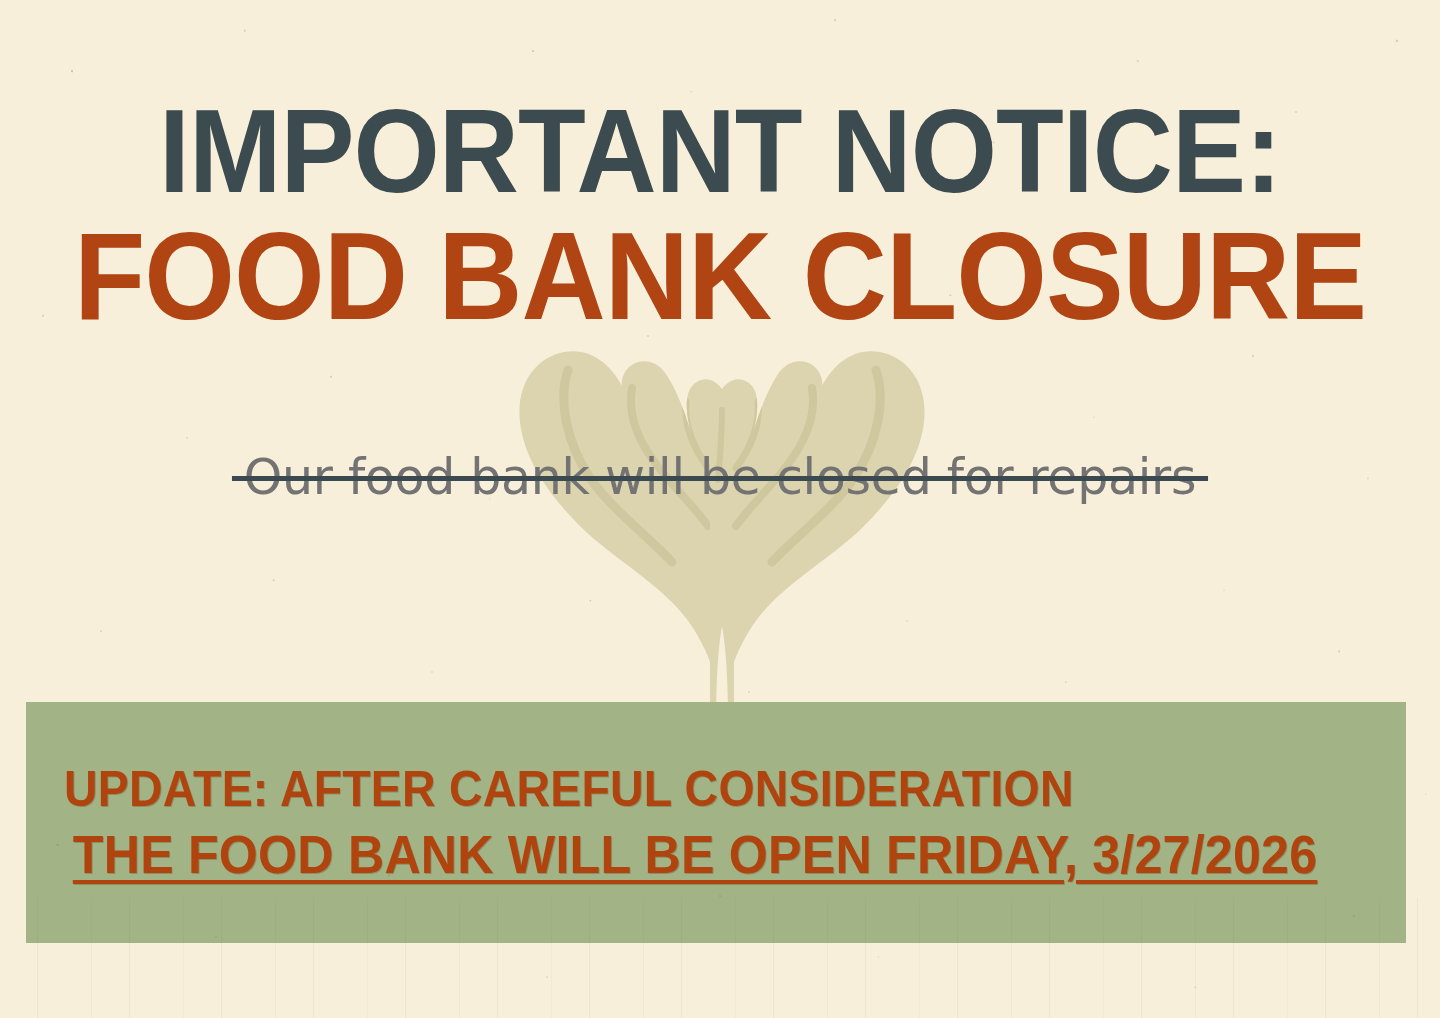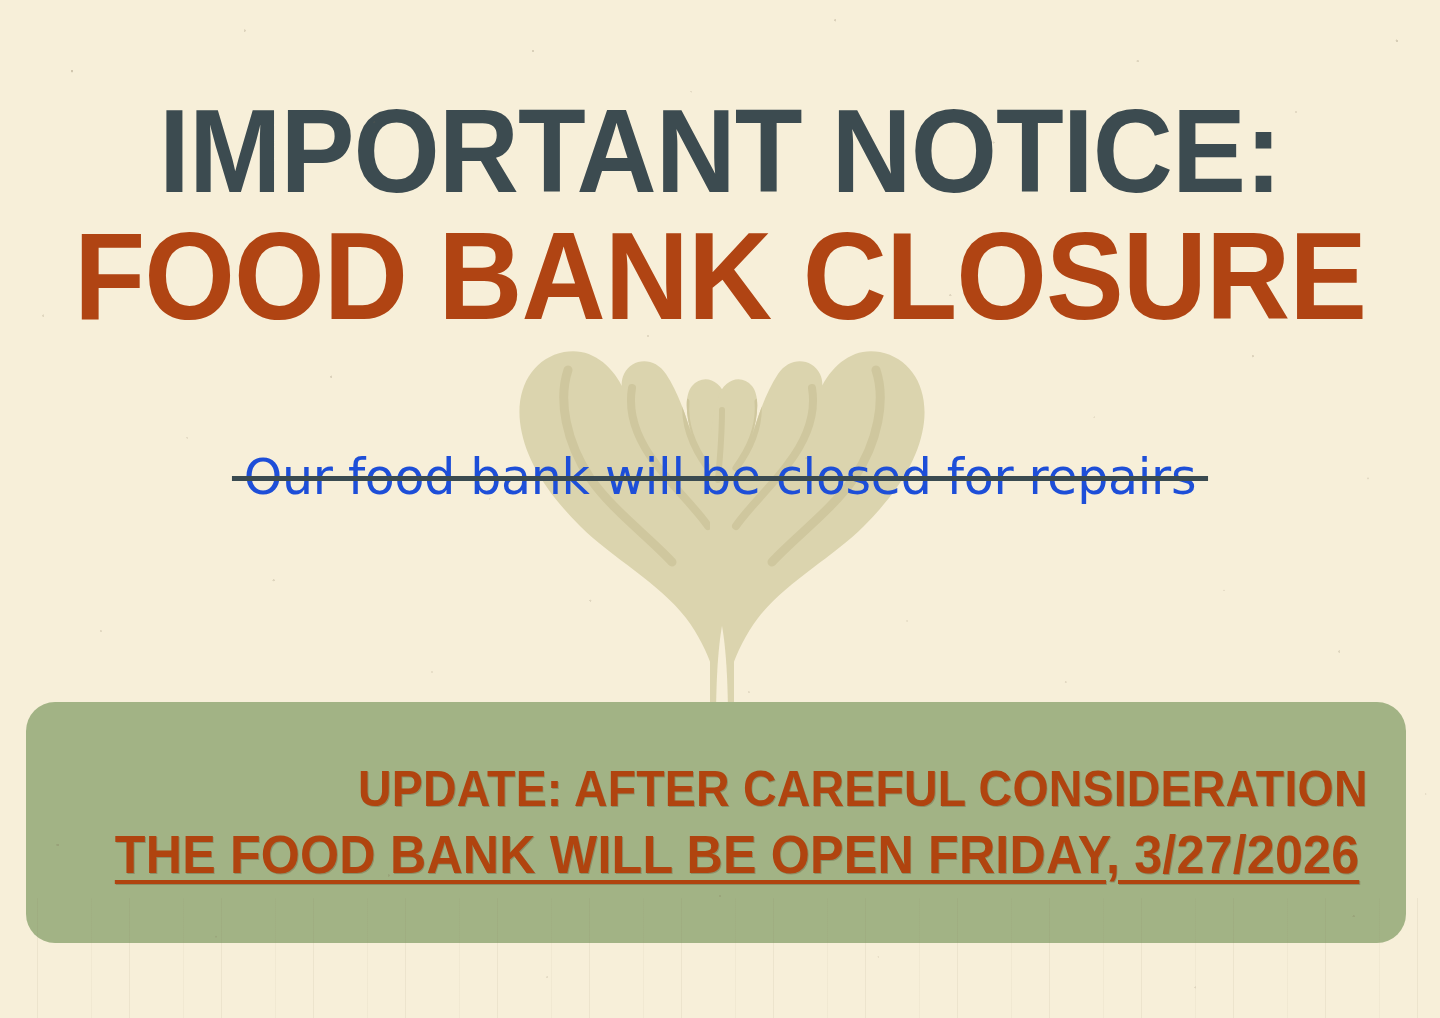--- a/index.html
+++ b/index.html
@@ -130,21 +130,21 @@
   #struck-notice {
     position: absolute;
     left: 0;
     top: 443px;
     width: 1440px;
     text-align: center;
     z-index: 5;
     font-family: "DejaVu Sans", sans-serif;
     font-size: 50px;
     line-height: 69px;
-    color: #1d4ed8;
+    color: #737373;
     letter-spacing: -0.3px;
   }
   #struck-notice .struck-line {
     position: relative;
     display: inline-block;
     white-space: nowrap;
     transform: scaleX(.98);
   }
   #struck-notice .struck-line::after {
     content: "";
@@ -161,23 +161,22 @@
   #update-band {
     position: absolute;
     left: 26px;
     top: 702px;
     width: 1380px;
     height: 241px;
     background: #a2b385;
     z-index: 5;
     display: flex;
     flex-direction: column;
-    align-items: flex-end;
+    align-items: flex-start;
     justify-content: center;
-    border-radius: 29px;
   }
   .update-line {
     font-family: "Liberation Sans Narrow", "Liberation Sans", sans-serif;
     font-weight: bold;
     color: #b0440f;
     white-space: nowrap;
     text-align: center;
     transform: scaleX(.93);
     text-shadow: 1px 1px 0 rgba(60,25,5,.22);
   }

